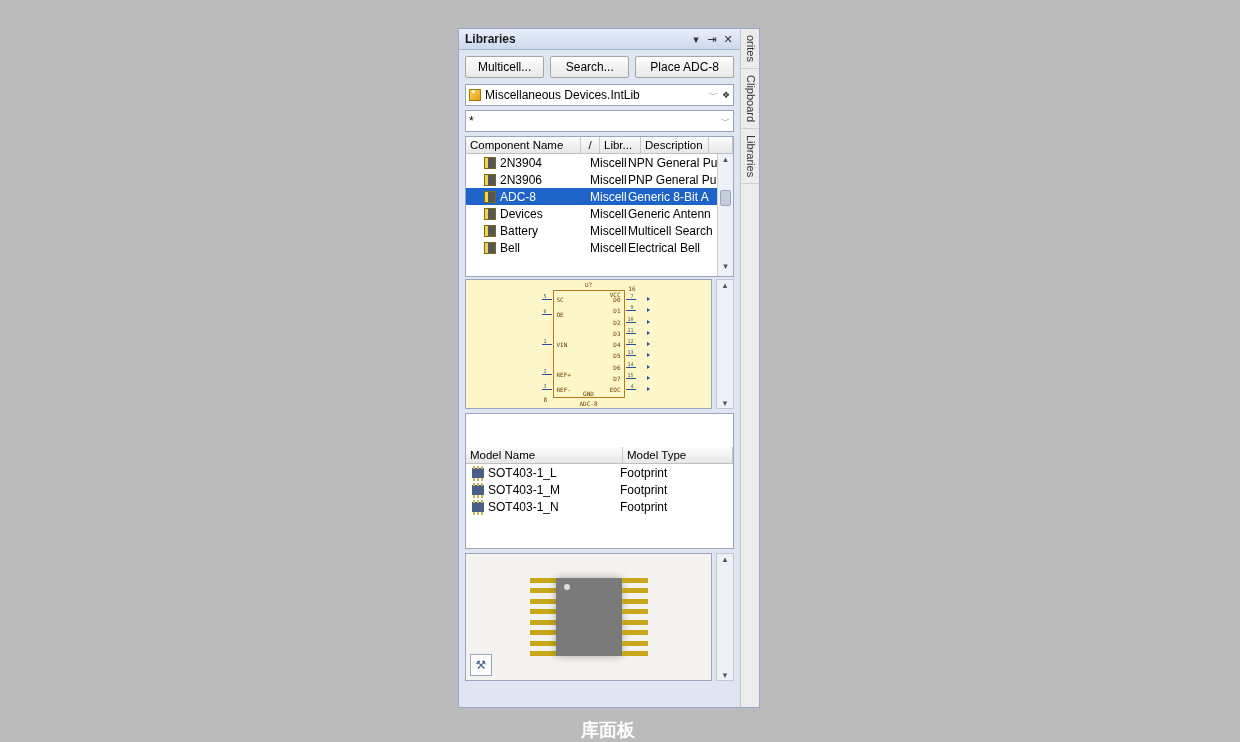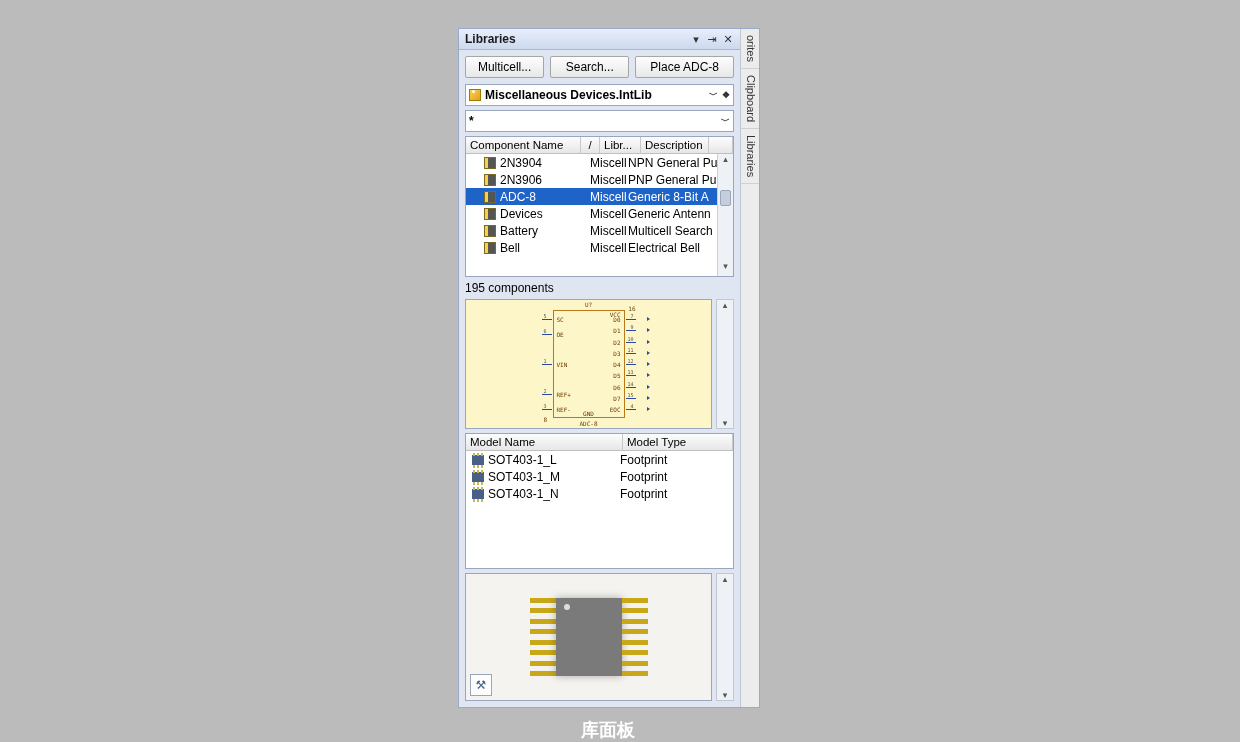--- a/index.html
+++ b/index.html
@@ -87,21 +87,20 @@
   }
   .combo {
     display: flex;
     align-items: center;
     background: #fff;
     border: 1px solid #9aa6bd;
     height: 20px;
     padding: 0 3px;
     gap: 4px;
     margin-bottom: 4px;
-    font-weight: bold;
   }
   .combo .txt { flex: 1; overflow: hidden; white-space: nowrap; text-overflow: ellipsis; }
   .combo .drop, .combo .more { cursor: pointer; font-size: 9px; color: #333; }
   .listbox {
     margin: 0 6px 2px 6px;
     border: 1px solid #9aa6bd;
     background: #fff;
     display: flex;
     flex-direction: column;
   }
@@ -188,20 +187,21 @@
   .pin-l { left:-12px; } .pin-r { right:-12px; }
   .pin-num { position:absolute; font-size:5px; color:#555; font-family:monospace;}
   .pin-l .pin-num{left:2px; top:-6px;} .pin-r .pin-num{right:2px; top:-6px;}
   .arrow-r { position:absolute; right:-14px; top:-2px; width:0;height:0;border-top:2.5px solid transparent;border-bottom:2.5px solid transparent;border-left:3px solid #2a4aa0;}
   .models {
     margin: 0 6px 4px 6px;
     border: 1px solid #9aa6bd;
     background:#fff;
     display:flex; flex-direction:column;
     height: 134px;
+    justify-content: center;
   }
   .models .mhdr { display:flex; background:linear-gradient(to bottom,#fdfdfd,#e6e6e6); border-bottom:1px solid #c0c0c0;}
   .models .mhdr > div { padding:2px 4px; border-right:1px solid #c8c8c8; font-size:11.5px;}
   .mrow { display:flex; align-items:center; height:17px; font-size:12px;}
   .mrow .m1 { width:148px; display:flex; align-items:center; gap:4px; padding-left:6px;}
   .mrow .m2 { flex:1;}
   .icon-sim { width:12px;height:10px;border:1px solid #b05080;background:#fff;position:relative;}
   .icon-sim::after{content:"M";position:absolute;font-size:7px;color:#b05080;left:1px;top:-1px;}
   .icon-fp { width:12px;height:10px;background:#486088;position:relative;}
   .icon-fp::before,.icon-fp::after{content:"";position:absolute;width:2px;height:3px;background:#c8b850;top:-2px;box-shadow:0 12px 0 #c8b850;}
@@ -347,21 +347,20 @@
             <div class="c3">Electrical Bell</div>
           </div>
           <div class="scrollbar">
           <div class="up">▴</div>
           <div class="thumb"></div>
           <div class="down">▾</div>
         </div>
       </div>
     </div>
 
-    <div class="count">195 components</div>
 
     <div class="preview-wrap">
       <div class="preview">
         <div class="schem-label" style="left:50%;transform:translateX(-50%);top:1px">U?</div>
         <div class="schem-chip" id="schem-chip">
             <div class="pin-l" style="top: 8px;">
               <span class="pin-num">5</span>
             </div>
             <div class="schem-label" style="top: 5px; left: 3px;">SC</div>
             <div class="pin-l" style="top: 23px;">

